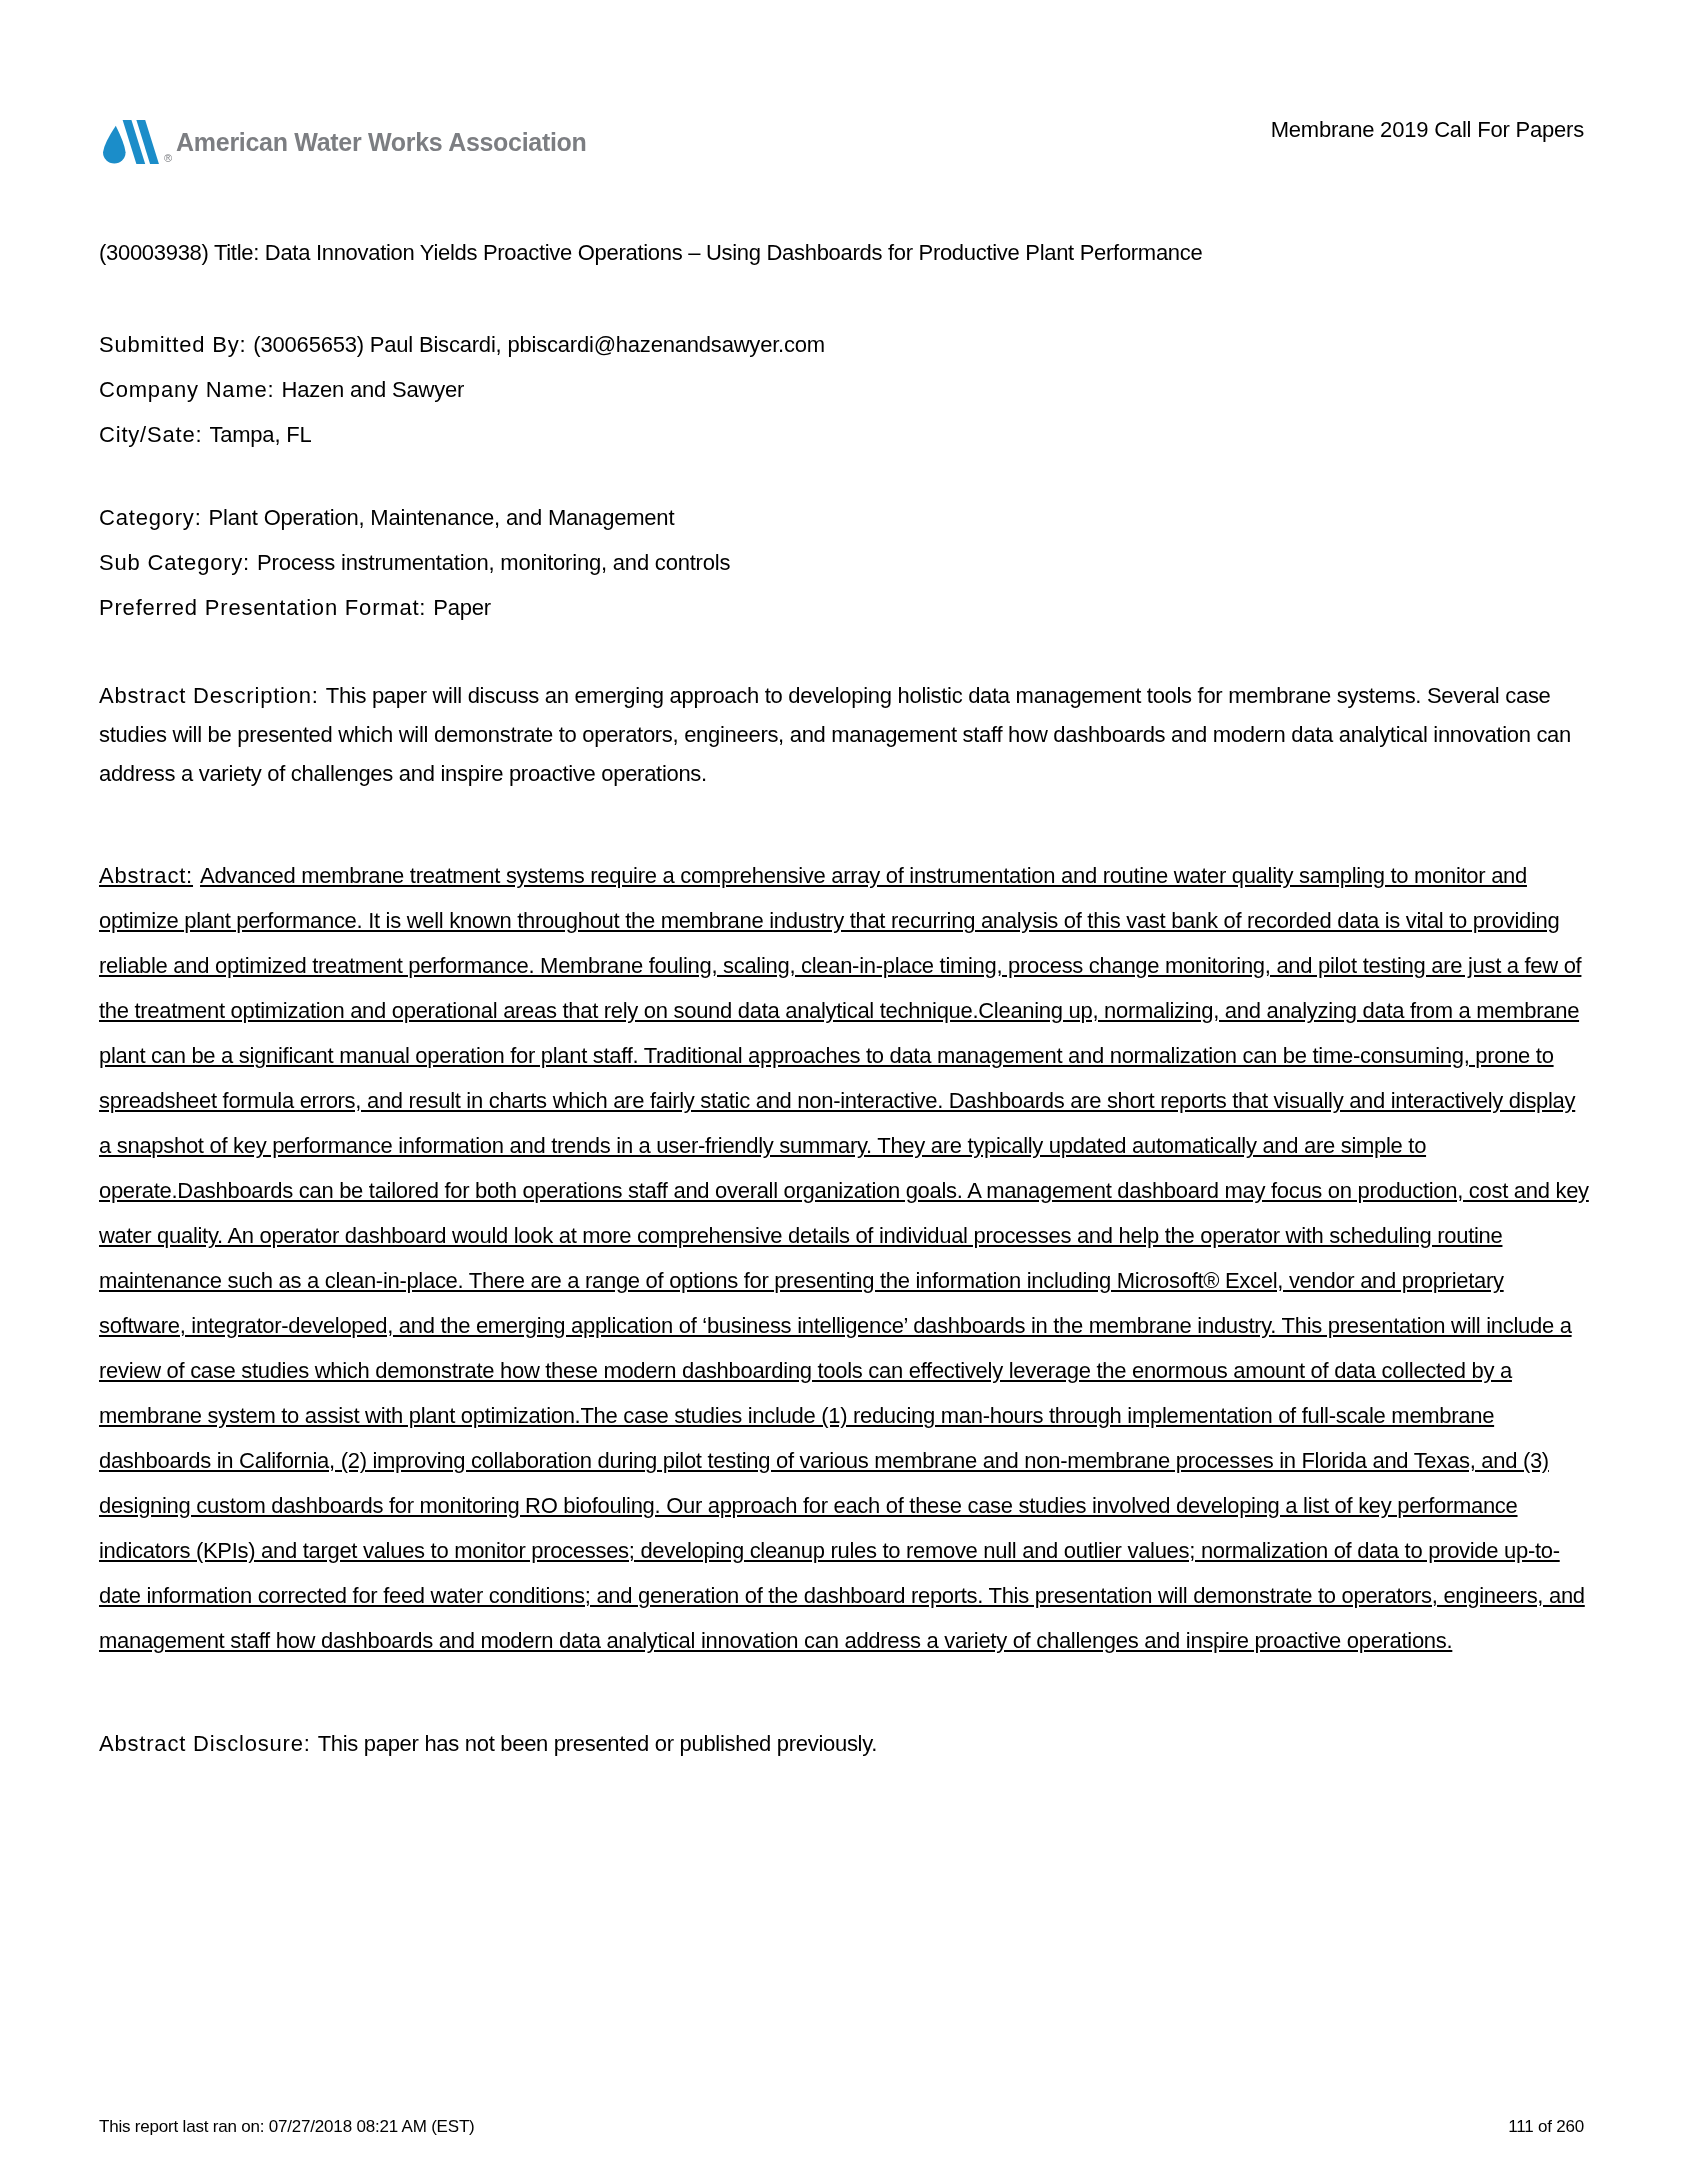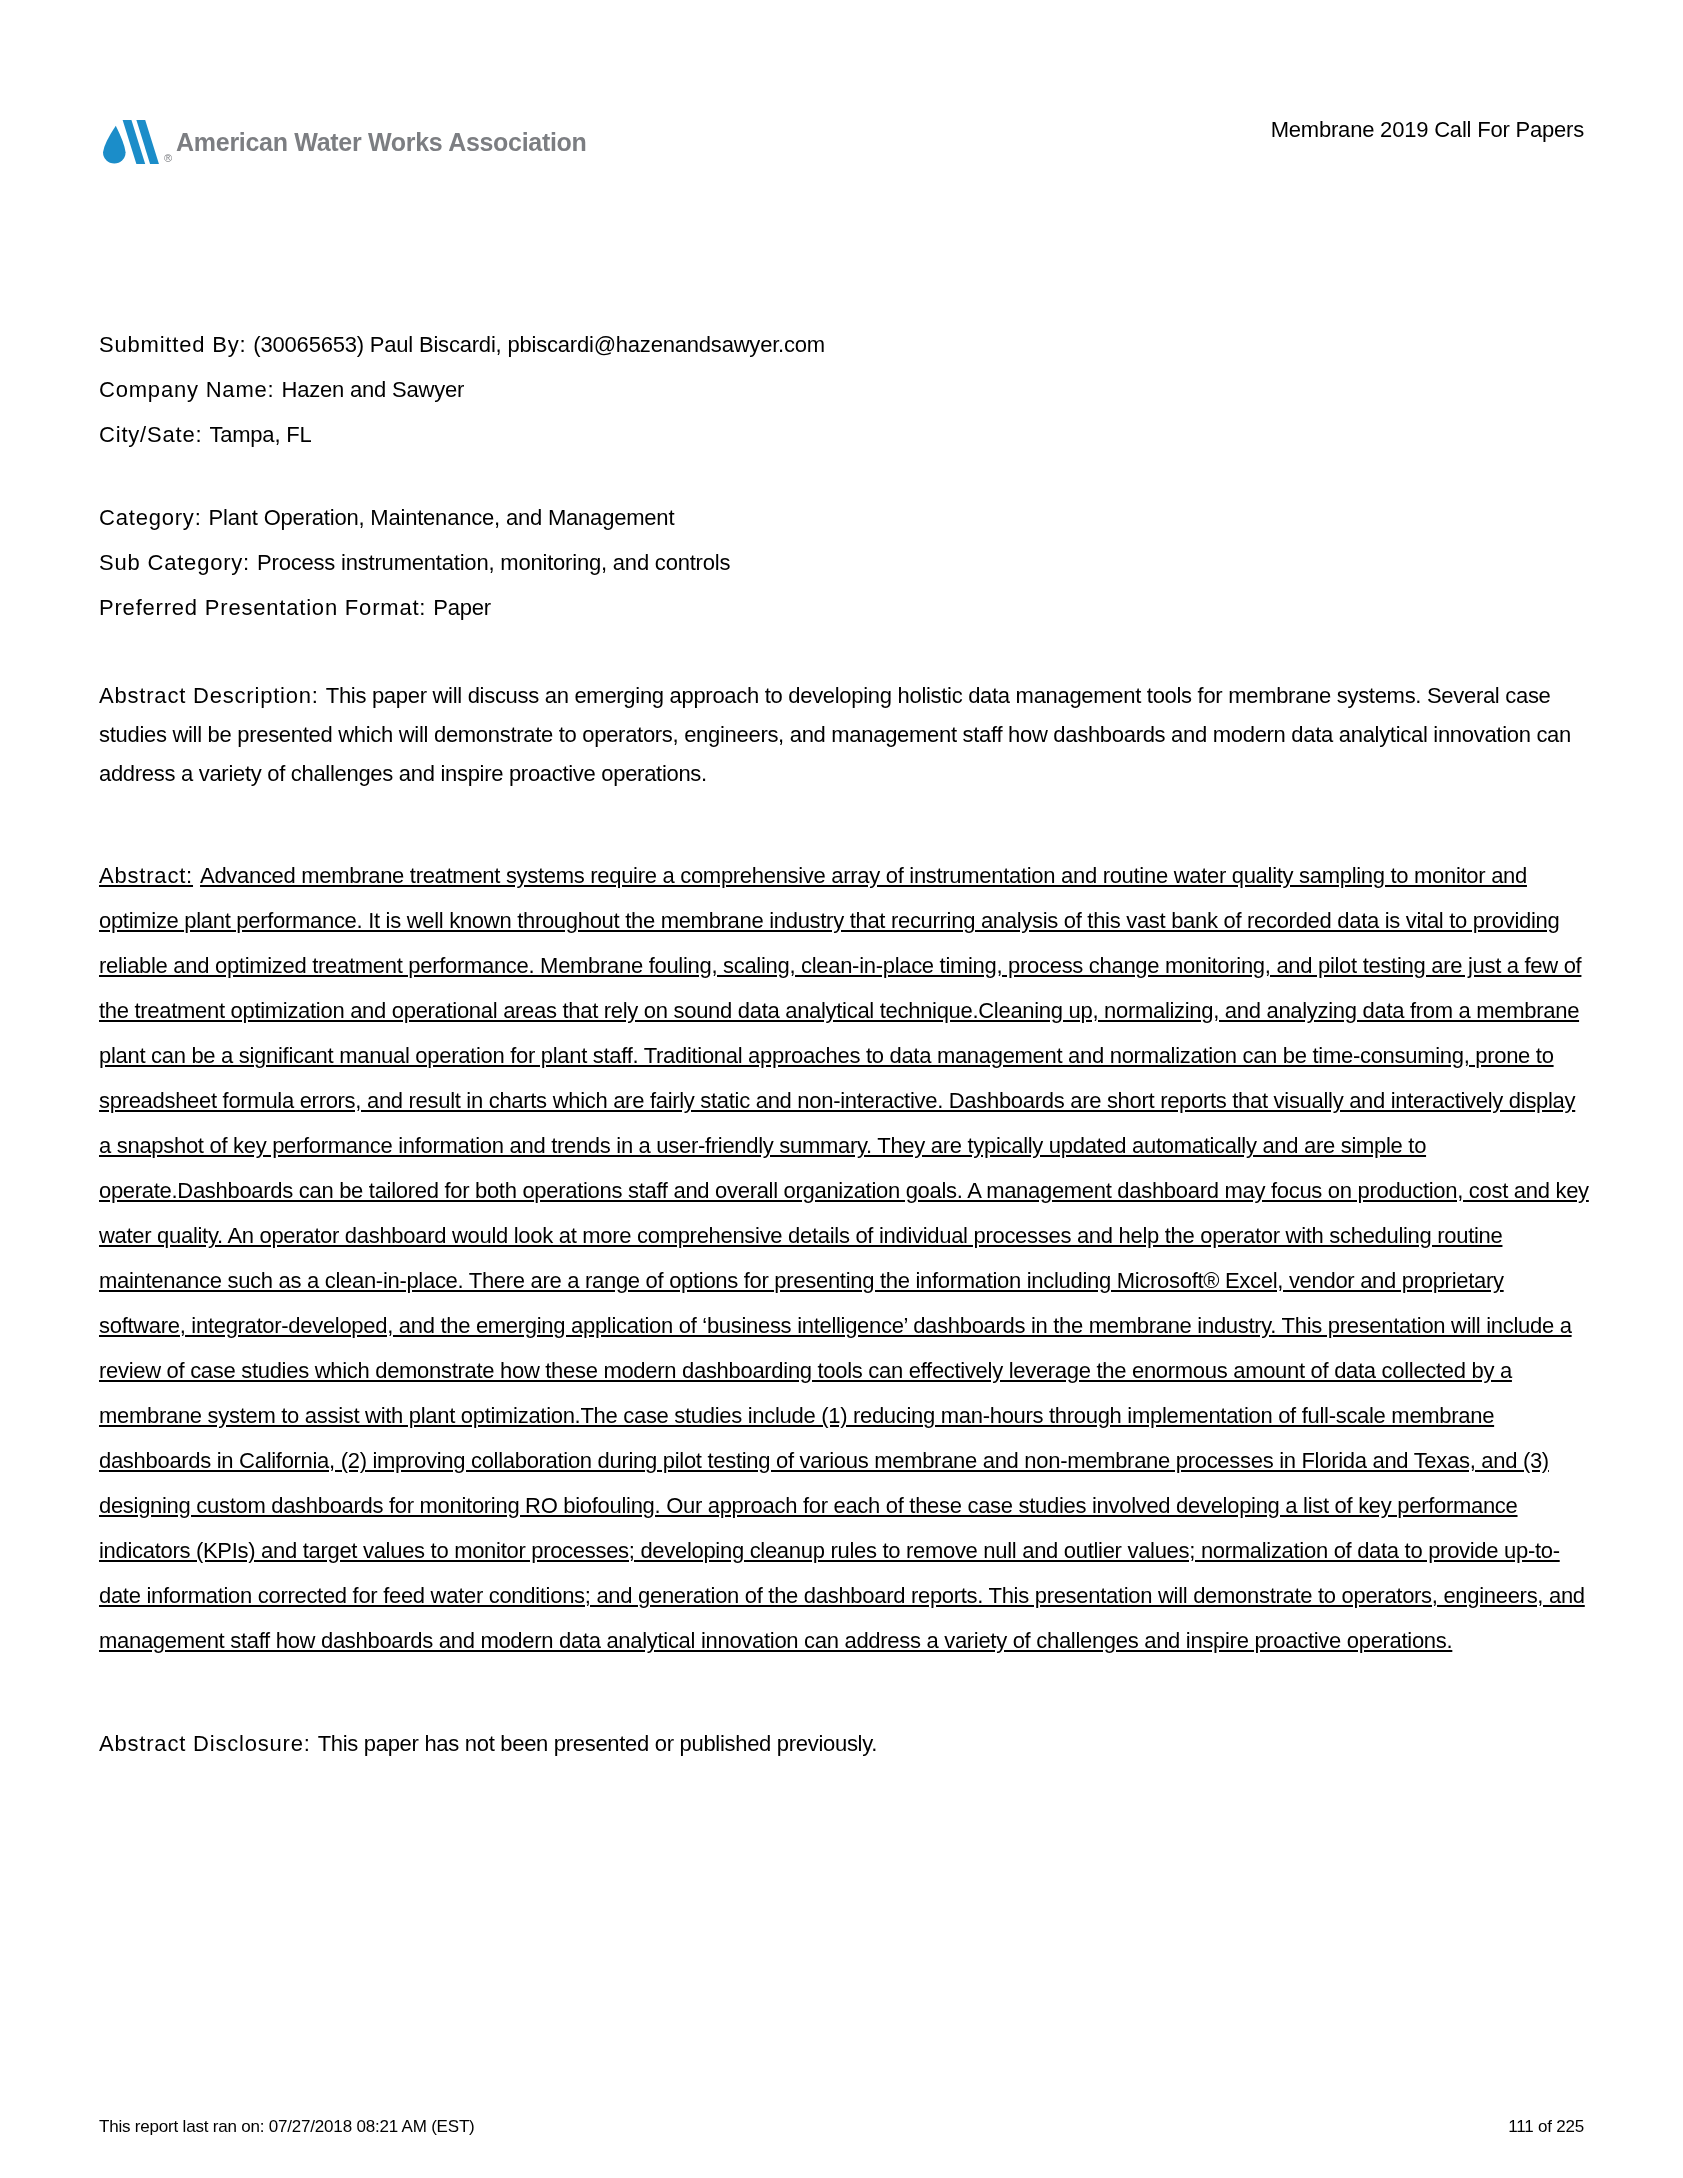--- a/index.html
+++ b/index.html
@@ -101,20 +101,21 @@
     <svg width="61" height="51" viewBox="0 0 62 52" aria-hidden="true">
       <path d="M17 11 Q 5 29 4 38 A 11.5 11.5 0 0 0 27 38 Q 26 29 17 11 Z" fill="var(--logo-blue)"></path>
       <polygon points="24,5 33,5 47,50 38,50" fill="var(--logo-blue)"></polygon>
       <polygon points="38,5 47,5 61,50 52,50" fill="var(--logo-blue)"></polygon>
     </svg>
     <span class="reg">®</span>
     <span class="logo-text">American Water Works Association</span>
   </div>
   <div class="report-title">Membrane 2019 Call For Papers</div>
 
+  <p class="title-line">(30003938) Title: Data Innovation Yields Proactive Operations – Using Dashboards for Productive Plant Performance</p>
 
   <section class="block blk-submitter">
     <p class="line"><span class="label">Submitted By:</span><span class="val">(30065653) Paul Biscardi, pbiscardi@hazenandsawyer.com</span></p>
     <p class="line"><span class="label">Company Name:</span><span class="val">Hazen and Sawyer</span></p>
     <p class="line"><span class="label">City/Sate:</span><span class="val">Tampa, FL</span></p>
   </section>
 
   <section class="block blk-category">
     <p class="line"><span class="label">Category:</span><span class="val">Plant Operation, Maintenance, and Management</span></p>
     <p class="line"><span class="label">Sub Category:</span><span class="val">Process instrumentation, monitoring, and controls</span></p>
@@ -122,16 +123,16 @@
   </section>
 
   <p class="para para-abstract-desc"><span class="label">Abstract Description:</span><span class="val">This paper will discuss an emerging approach to developing holistic data management tools for membrane systems. Several case studies will be presented which will demonstrate to operators, engineers, and management staff how dashboards and modern data analytical innovation can address a variety of challenges and inspire proactive operations.</span></p>
 
   <p class="para para-abstract"><span class="label">Abstract:</span><span class="val">Advanced membrane treatment systems require a comprehensive array of instrumentation and routine water quality sampling to monitor and optimize plant performance. It is well known throughout the membrane industry that recurring analysis of this vast bank of recorded data is vital to providing reliable and optimized treatment performance. Membrane fouling, scaling, clean-in-place timing, process change monitoring, and pilot testing are just a few of the treatment optimization and operational areas that rely on sound data analytical technique.Cleaning up, normalizing, and analyzing data from a membrane plant can be a significant manual operation for plant staff. Traditional approaches to data management and normalization can be time-consuming, prone to spreadsheet formula errors, and result in charts which are fairly static and non-interactive. Dashboards are short reports that visually and interactively display a snapshot of key performance information and trends in a user-friendly summary. They are typically updated automatically and are simple to operate.Dashboards can be tailored for both operations staff and overall organization goals. A management dashboard may focus on production, cost and key water quality. An operator dashboard would look at more comprehensive details of individual processes and help the operator with scheduling routine maintenance such as a clean-in-place. There are a range of options for presenting the information including Microsoft® Excel, vendor and proprietary software, integrator-developed, and the emerging application of ‘business intelligence’ dashboards in the membrane industry. This presentation will include a review of case studies which demonstrate how these modern dashboarding tools can effectively leverage the enormous amount of data collected by a membrane system to assist with plant optimization.The case studies include (1) reducing man-hours through implementation of full-scale membrane dashboards in California, (2) improving collaboration during pilot testing of various membrane and non-membrane processes in Florida and Texas, and (3) designing custom dashboards for monitoring RO biofouling. Our approach for each of these case studies involved developing a list of key performance indicators (KPIs) and target values to monitor processes; developing cleanup rules to remove null and outlier values; normalization of data to provide up-to-date information corrected for feed water conditions; and generation of the dashboard reports. This presentation will demonstrate to operators, engineers, and management staff how dashboards and modern data analytical innovation can address a variety of challenges and inspire proactive operations.</span></p>
 
   <p class="para para-disclosure"><span class="label">Abstract Disclosure:</span><span class="val">This paper has not been presented or published previously.</span></p>
 
 
   <span class="footer-left">This report last ran on: 07/27/2018 08:21 AM (EST)</span>
-  <span class="footer-right">111 of 225</span>
+  <span class="footer-right">111 of 260</span>
 
 </div>
 
 
 </body></html>

